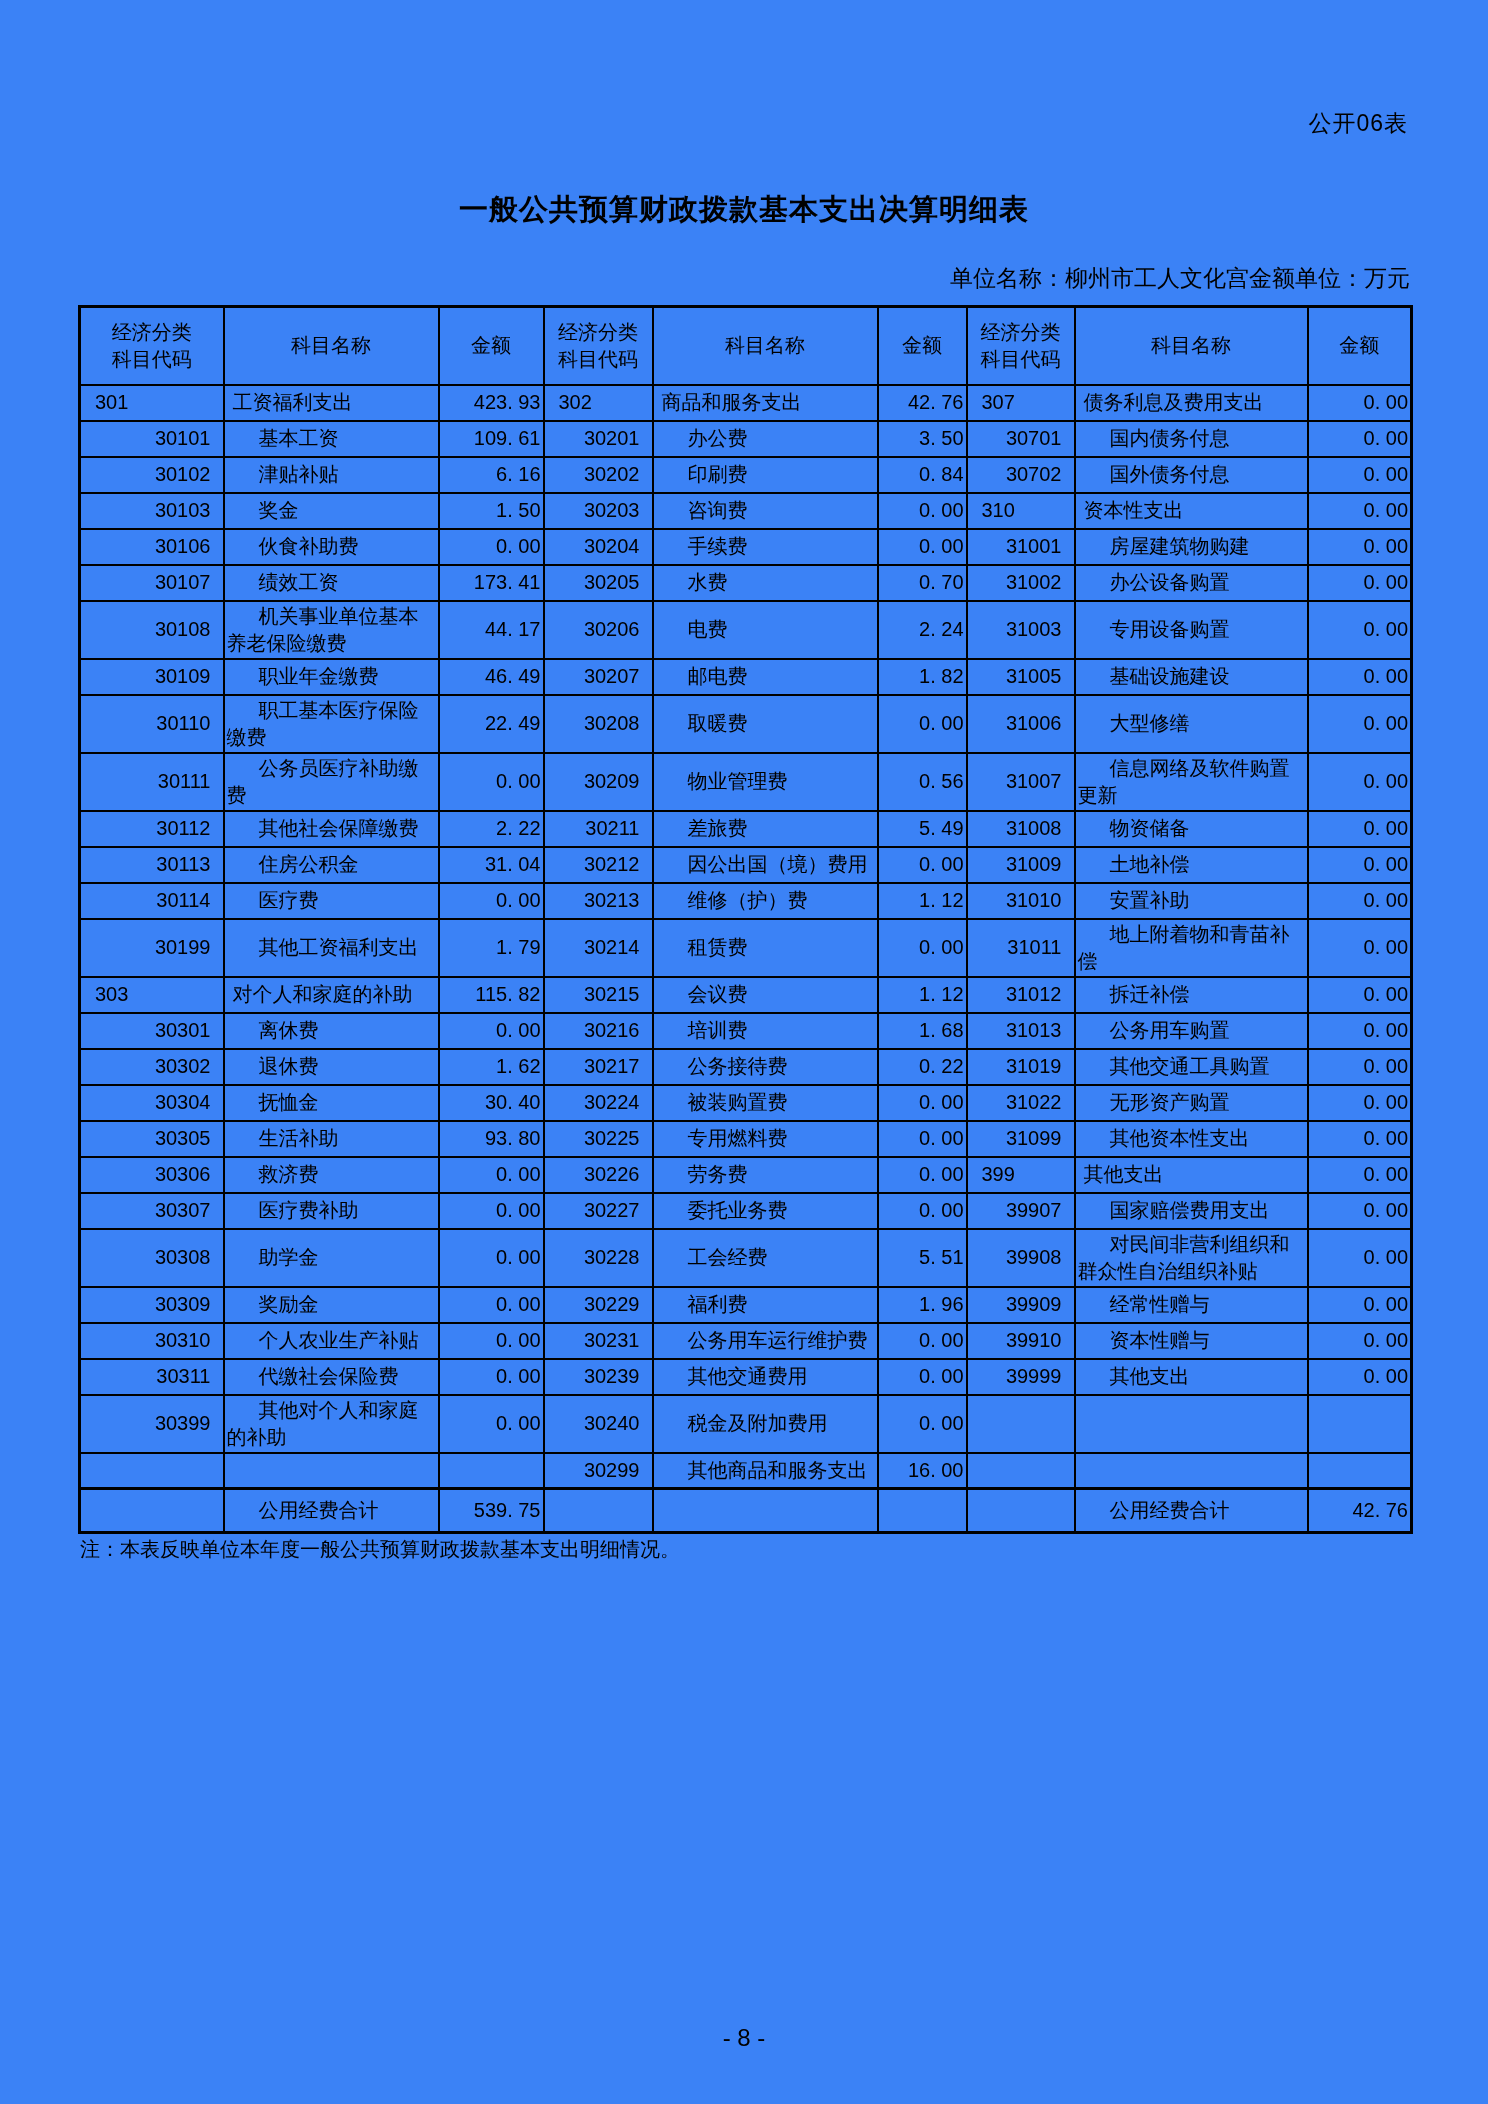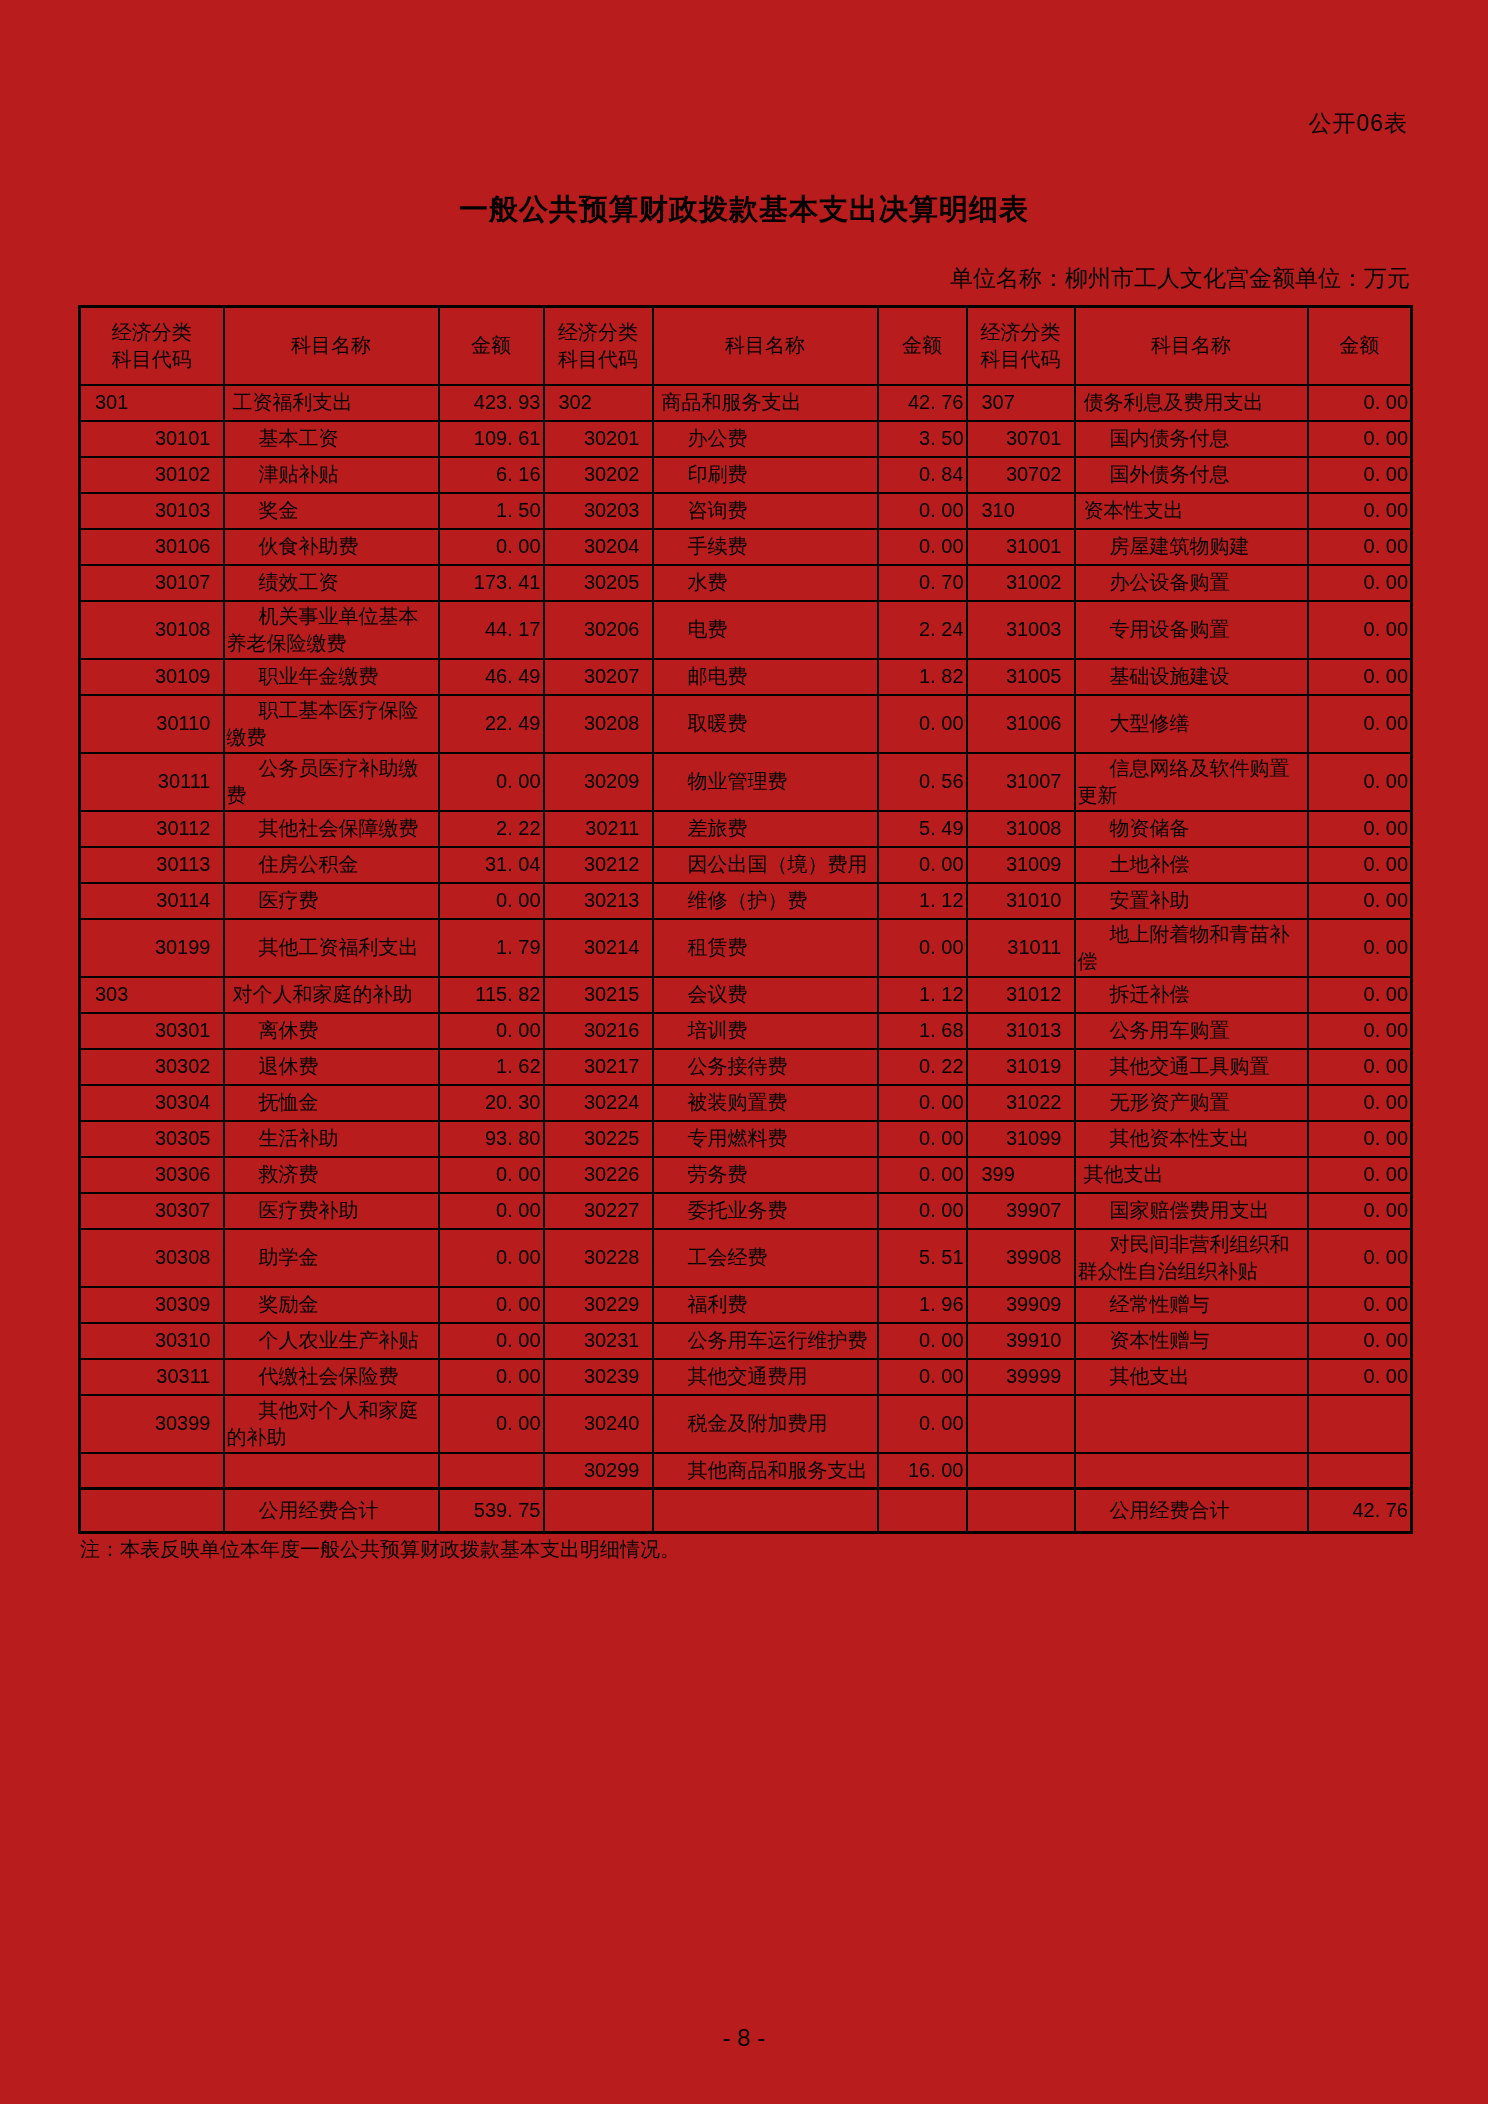--- a/index.html
+++ b/index.html
@@ -1,20 +1,20 @@
 <!DOCTYPE html>
 <html><head>
 <meta charset="utf-8">
 <style>
   html,body{margin:0;padding:0;background:#888;}
   .page{
     position:relative;
     width:1488px;height:2104px;
     margin:0 auto;
-    background:#b91c1c;
+    background:#3b82f6;
     font-family:"Liberation Sans","DejaVu Sans",sans-serif;
     color:#000;
     overflow:hidden;
     box-sizing:border-box;
   }
   .corner-label{
     position:absolute;top:108px;right:80px;
     font-size:23px;letter-spacing:1px;
   }
   .doc-title{
@@ -298,21 +298,21 @@
             <td class="code child">30217</td>
             <td class="name child">公务接待费</td>
             <td class="amount">0. 22</td>
             <td class="code child">31019</td>
             <td class="name child">其他交通工具购置</td>
             <td class="amount">0. 00</td>
           </tr>
           <tr>
             <td class="code child">30304</td>
             <td class="name child">抚恤金</td>
-            <td class="amount">20. 30</td>
+            <td class="amount">30. 40</td>
             <td class="code child">30224</td>
             <td class="name child">被装购置费</td>
             <td class="amount">0. 00</td>
             <td class="code child">31022</td>
             <td class="name child">无形资产购置</td>
             <td class="amount">0. 00</td>
           </tr>
           <tr>
             <td class="code child">30305</td>
             <td class="name child">生活补助</td>

